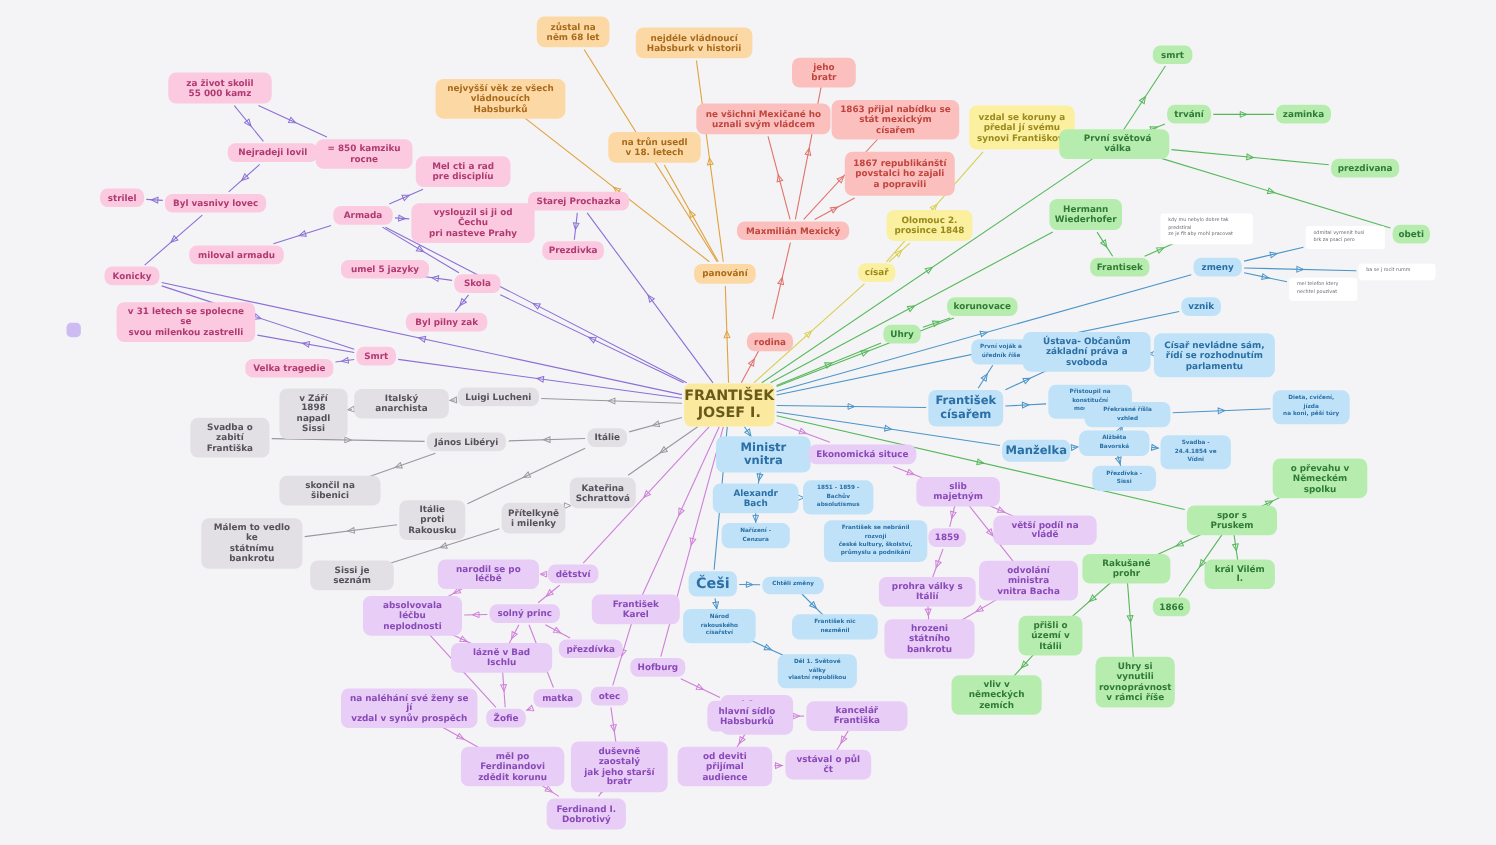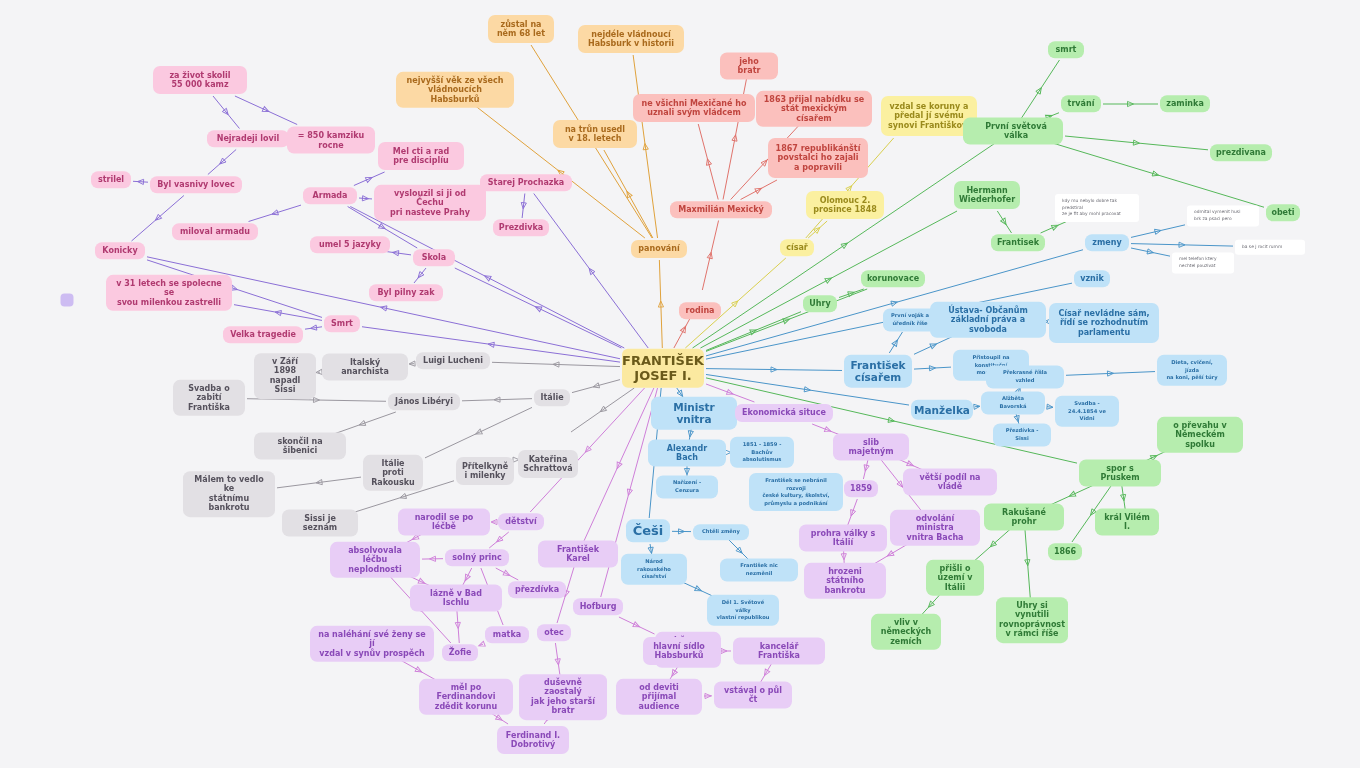--- a/index.html
+++ b/index.html
@@ -650,32 +650,32 @@
 Německém spolku</div>
       <div class="node c-green fs-9" style="left: 1120px; top: 473px; width: 82px; min-height: 17px;">spor s Pruskem</div>
       <div class="node c-green fs-9" style="left: 1127px; top: 522px; width: 64px; min-height: 16px;">král Vilém I.</div>
       <div class="node c-green fs-9" style="left: 1024px; top: 517px; width: 80px; min-height: 17px;">Rakušané prohr</div>
       <div class="node c-green fs-9" style="left: 1065px; top: 552px; width: 34px; min-height: 16px;">1866</div>
       <div class="node c-green fs-9" style="left: 955px; top: 578px; width: 58px; min-height: 28px;">přišli o
 území v Itálii</div>
       <div class="node c-green fs-9" style="left: 1032px; top: 620px; width: 72px; min-height: 40px;">Uhry si vynutili
 rovnoprávnost
 v rámci říše</div>
-      <div class="node c-green fs-9" style="left: 906px; top: 632px; width: 70px; min-height: 28px;">vliv v německých
+      <div class="node c-green fs-9" style="left: 906px; top: 632px; width: 82px; min-height: 28px;">vliv v německých
 zemích</div>
       <div class="node c-gray fs-9" style="left: 453px; top: 361px; width: 74px; min-height: 16px;">Luigi Lucheni</div>
       <div class="node c-gray fs-9" style="left: 365px; top: 367px; width: 86px; min-height: 16px;">Italský anarchista</div>
       <div class="node c-gray fs-9" style="left: 285px; top: 376px; width: 62px; min-height: 28px;">v Září 1898
 napadl Sissi</div>
       <div class="node c-gray fs-9" style="left: 209px; top: 398px; width: 72px; min-height: 28px;">Svadba o zabití
 Františka</div>
       <div class="node c-gray fs-9" style="left: 424px; top: 402px; width: 72px; min-height: 16px;">János Libéryi</div>
       <div class="node c-gray fs-9" style="left: 552px; top: 398px; width: 36px; min-height: 16px;">Itálie</div>
       <div class="node c-gray fs-9" style="left: 300px; top: 446px; width: 92px; min-height: 16px;">skončil na šibenici</div>
-      <div class="node c-gray fs-9" style="left: 548px; top: 448px; width: 60px; min-height: 28px; margin-top: 16px;">Kateřina
+      <div class="node c-gray fs-9" style="left: 548px; top: 448px; width: 60px; min-height: 28px;">Kateřina
 Schrattová</div>
       <div class="node c-gray fs-9" style="left: 485px; top: 471px; width: 58px; min-height: 28px;">Přítelkyně
 i milenky</div>
       <div class="node c-gray fs-9" style="left: 393px; top: 473px; width: 60px; min-height: 28px;">Itálie proti
 Rakousku</div>
       <div class="node c-gray fs-9" style="left: 229px; top: 494px; width: 92px; min-height: 28px;">Málem to vedlo ke
 státnímu bankrotu</div>
       <div class="node c-gray fs-9" style="left: 320px; top: 523px; width: 76px; min-height: 16px;">Sissi je seznám</div>
       <div class="node c-purple fs-9" style="left: 521px; top: 522px; width: 46px; min-height: 16px;">dětství</div>
       <div class="node c-purple fs-9" style="left: 444px; top: 522px; width: 92px; min-height: 16px;">narodil se po léčbě</div>

